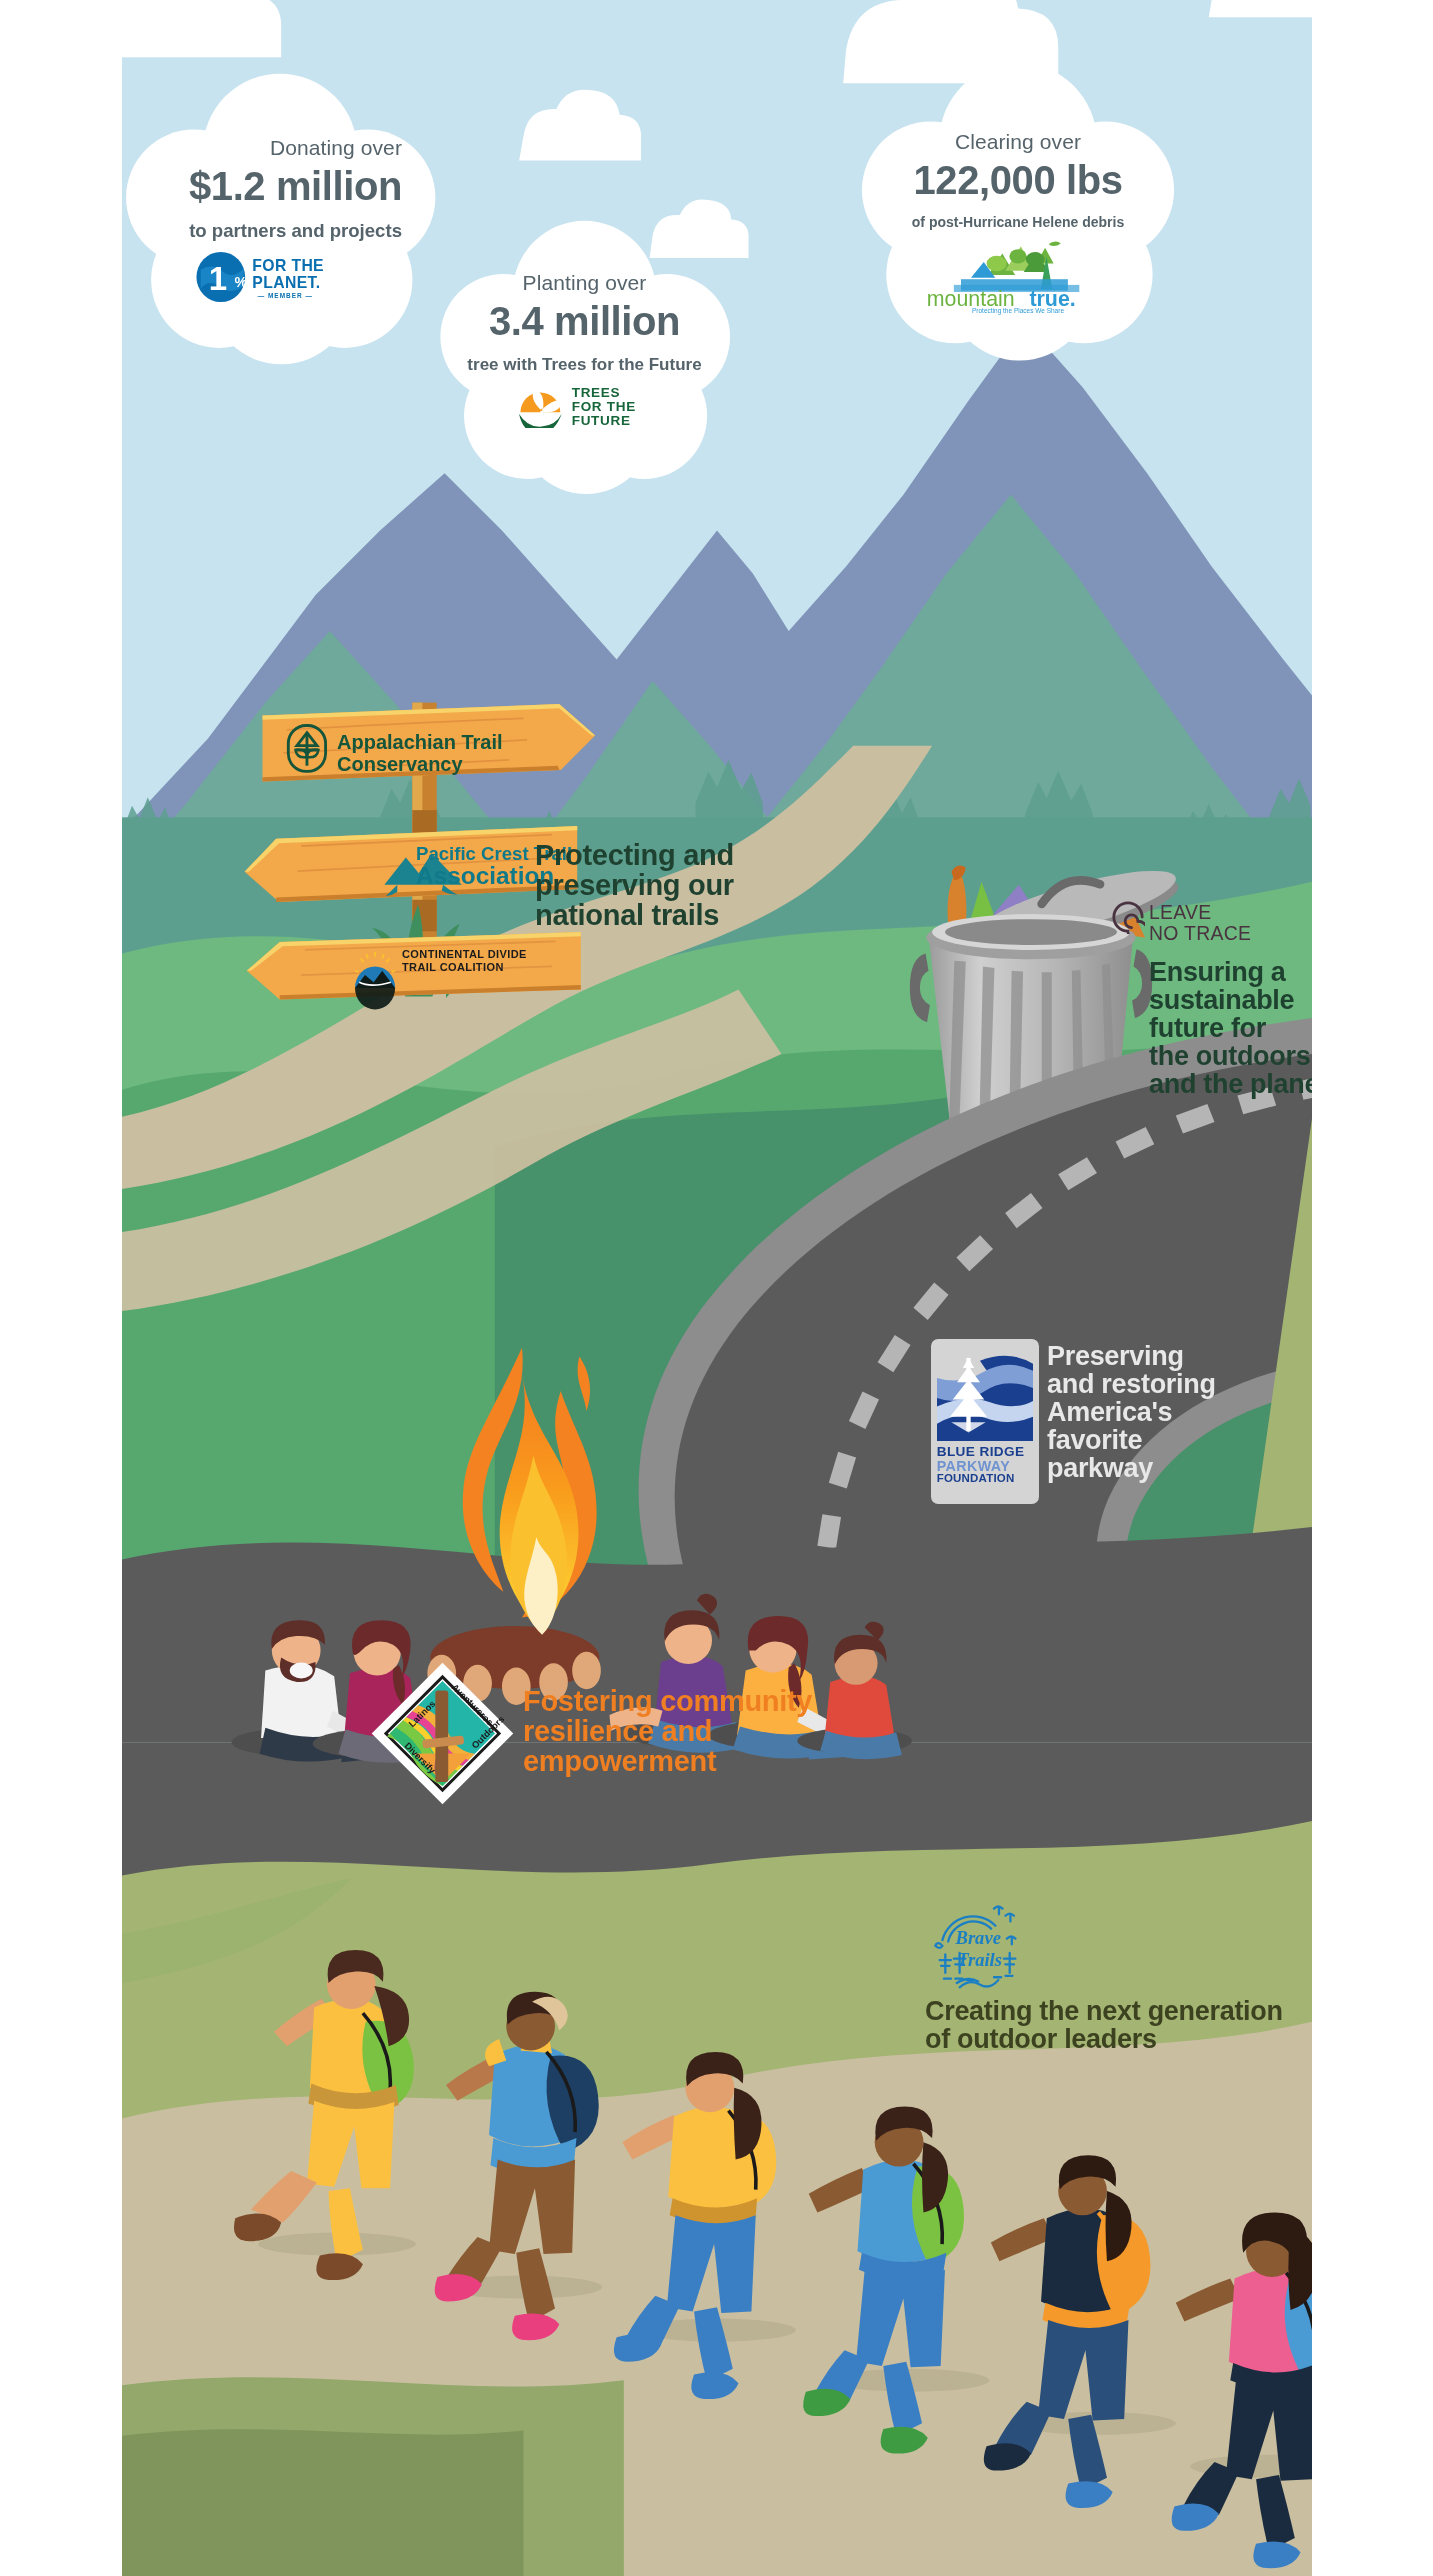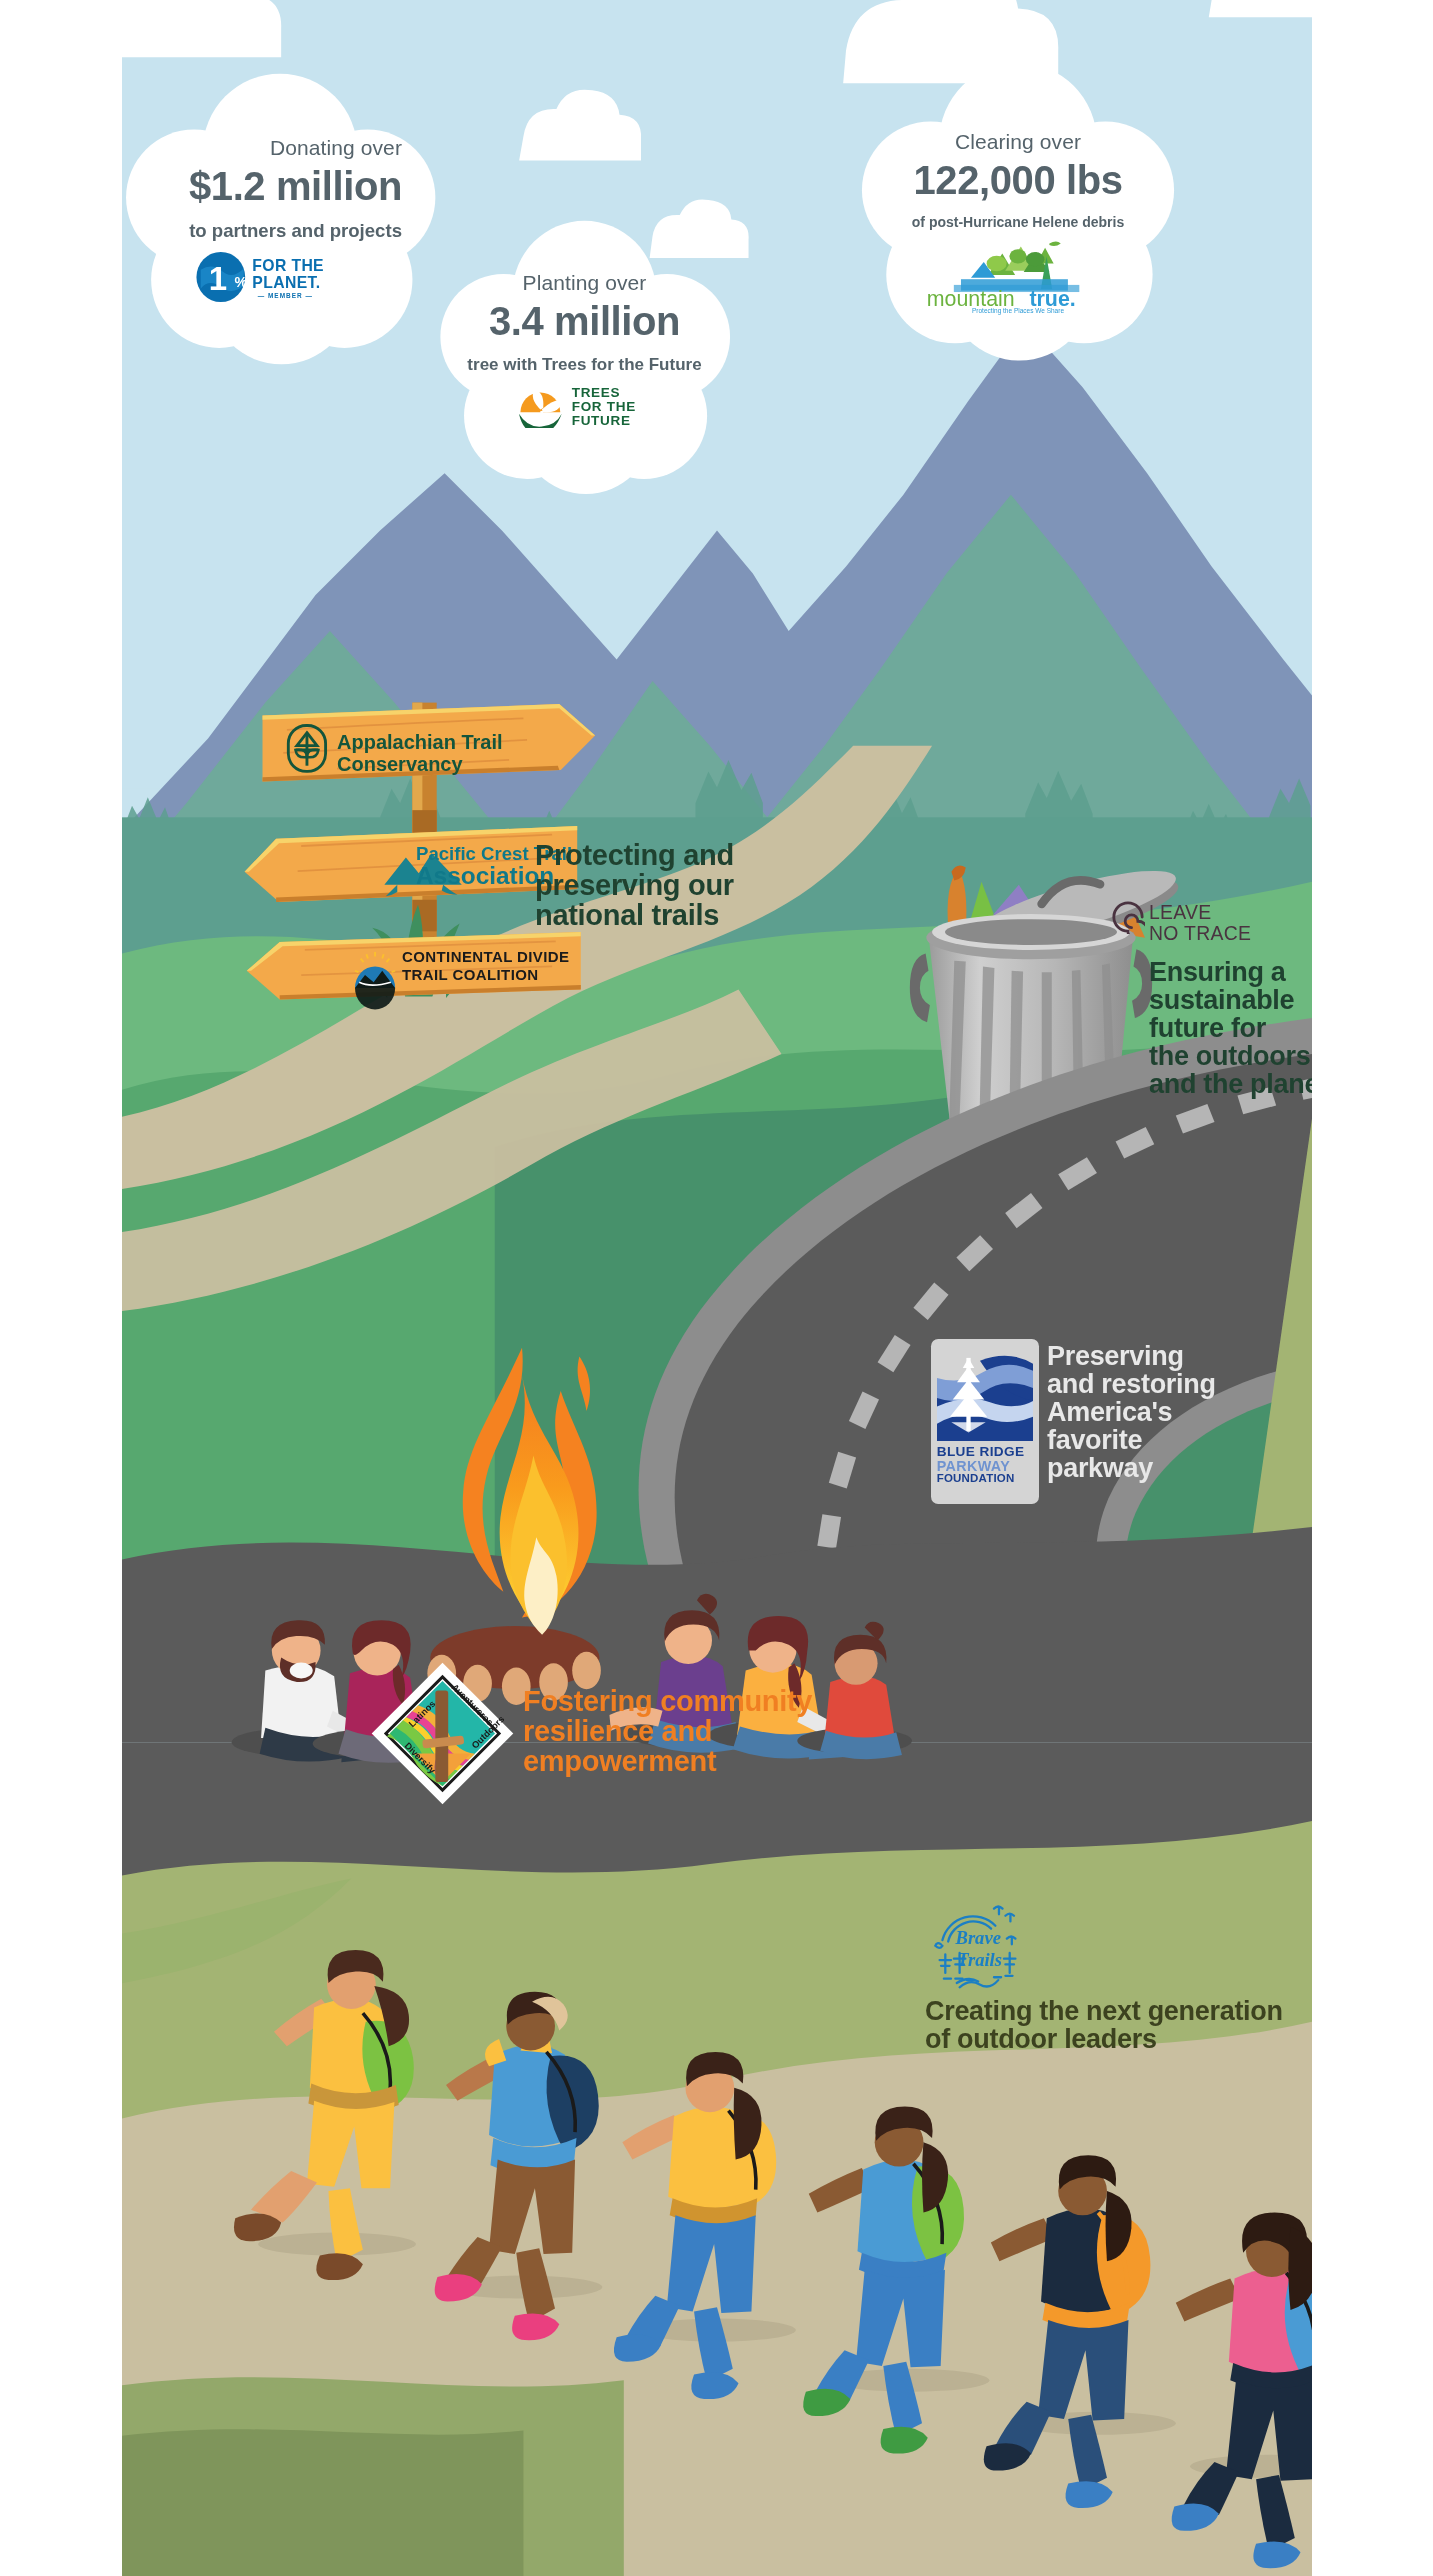--- a/index.html
+++ b/index.html
@@ -535,21 +535,21 @@
   </div>
 
   <div class="tx" style="left:215px;top:731px;width:237px;color:#14553c;font-size:20px;font-weight:700;line-height:1.1;">
     <div>Appalachian Trail</div>
     <div>Conservancy</div>
   </div>
   <div class="tx" style="left:294px;top:845px;width:165px;color:#10798a;line-height:1.0;">
     <div style="font-size:18.6px;font-weight:700;">Pacific Crest Trail</div>
     <div style="font-size:24.4px;font-weight:700;">Association</div>
   </div>
-  <div class="tx" style="left:280px;top:948px;width:186px;color:#1b1b1b;font-size:15px;font-weight:700;line-height:1.2;letter-spacing:0.4px;">
+  <div class="tx" style="left:280px;top:948px;width:186px;color:#1b1b1b;font-size:11px;font-weight:700;line-height:1.2;letter-spacing:0.4px;">
     <div>CONTINENTAL DIVIDE</div>
     <div>TRAIL COALITION</div>
   </div>
 
   <div class="headline hl-dark" style="left:413px;top:840px;width:258px;font-size:29px;white-space:pre-line;">Protecting and
 preserving our
 national trails</div>
 
   <div class="lnt-title" style="left:1027px;top:902px;width:201px;">
     <div>LEAVE</div>

